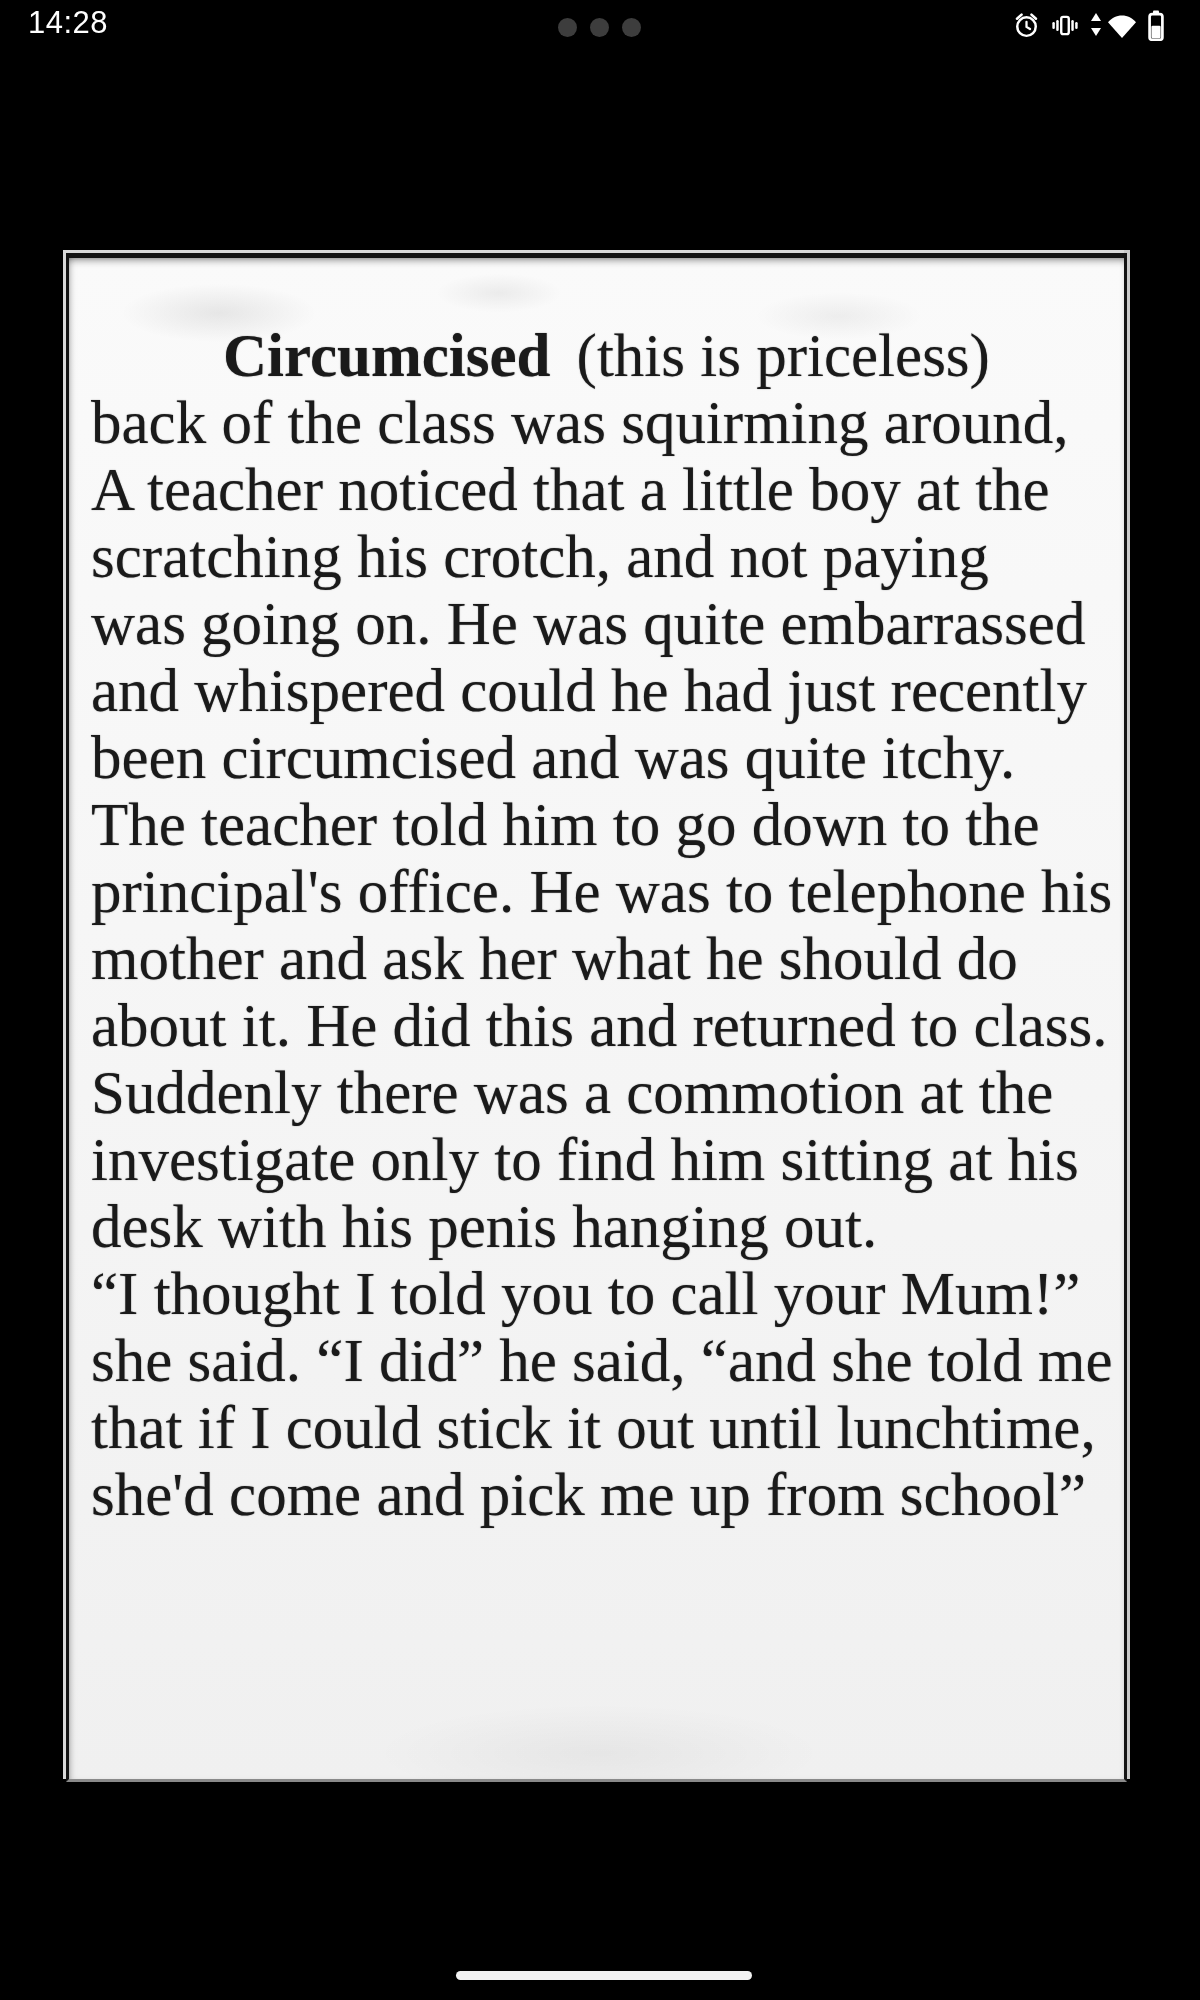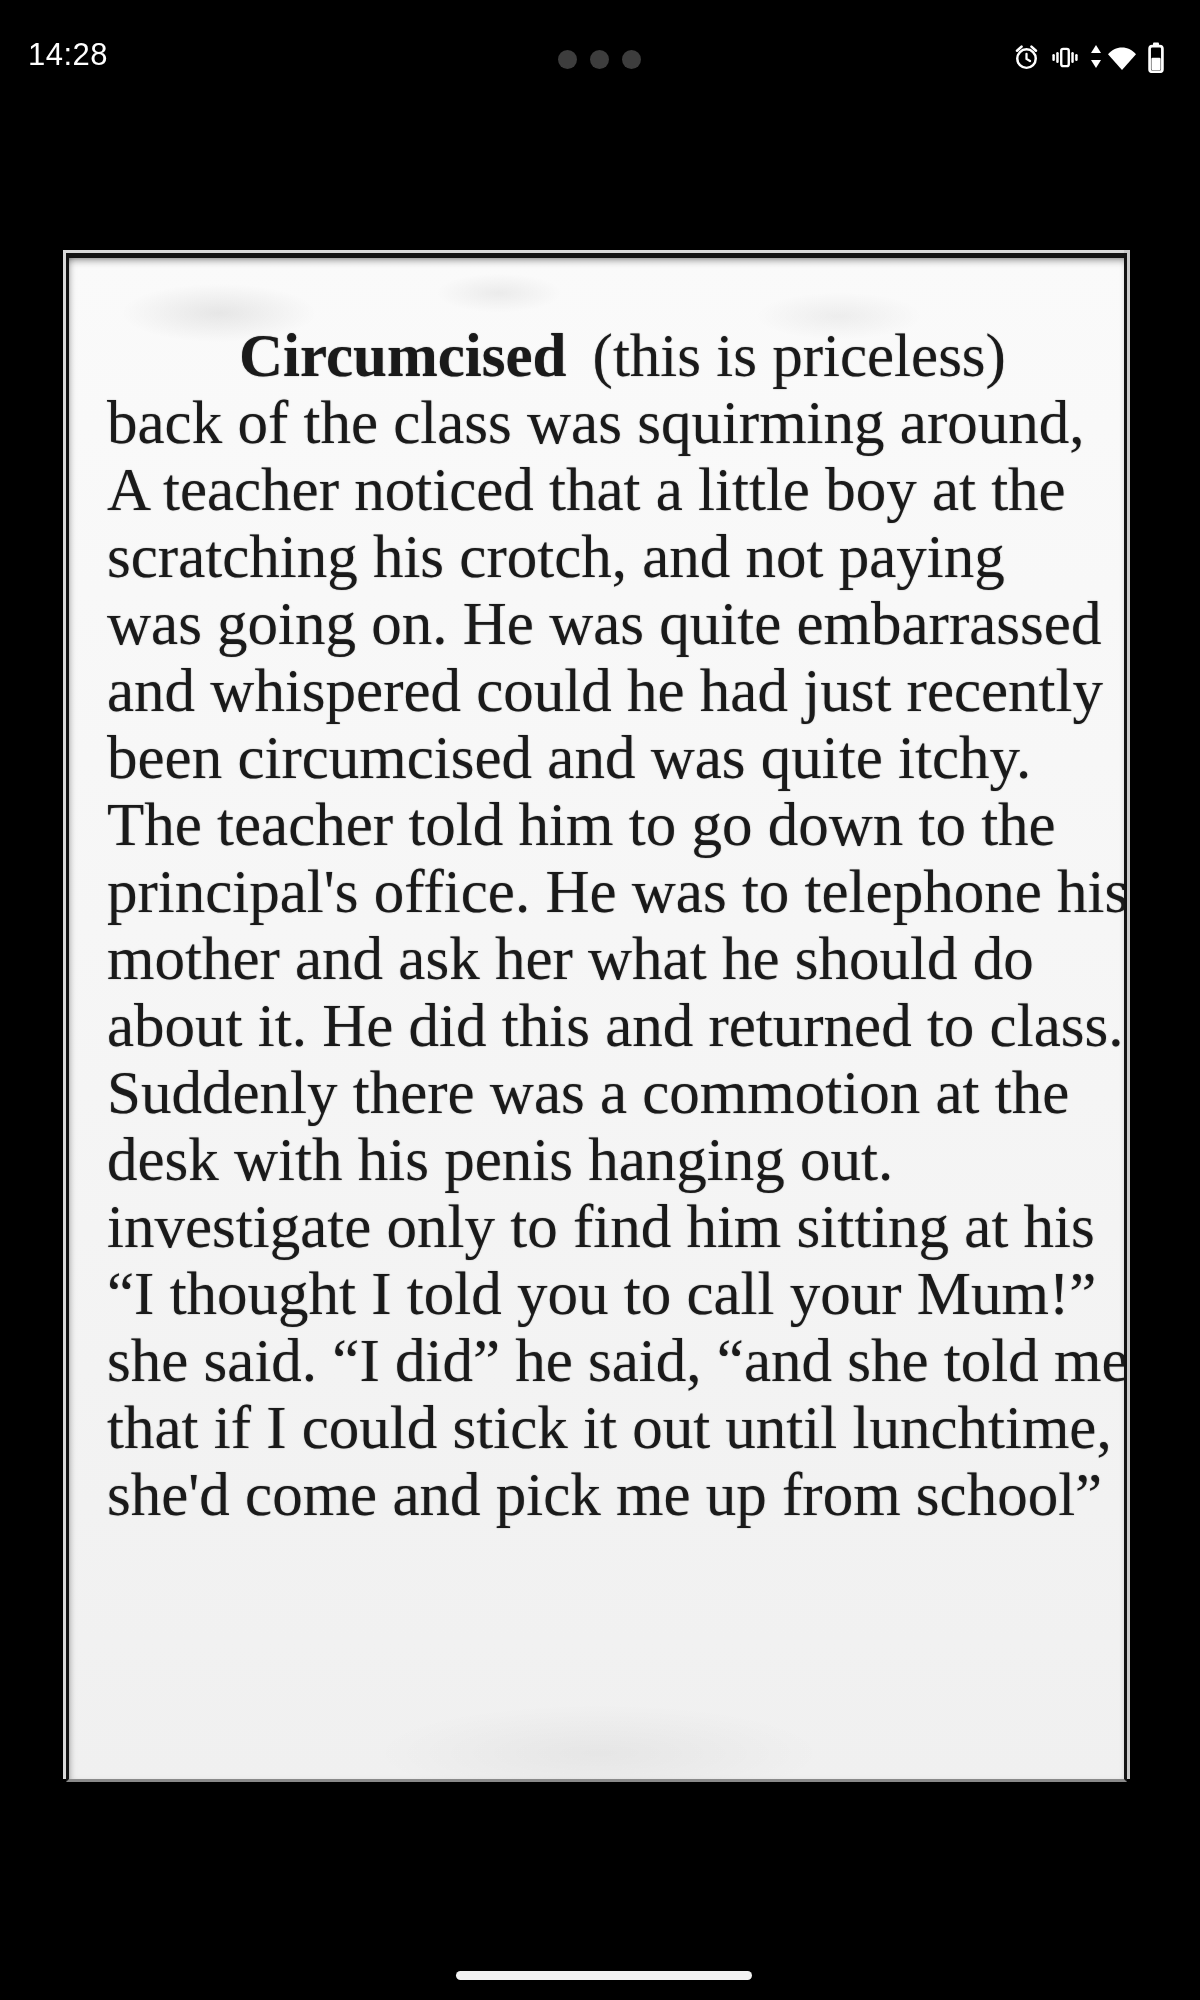--- a/index.html
+++ b/index.html
@@ -6,21 +6,21 @@
   body{
     width:1200px;height:2000px;
     background:#000;
     position:relative;
     overflow:hidden;
     font-family:"Liberation Sans",sans-serif;
   }
   .screen{position:absolute;inset:0;}
 
   
-  .status-bar{position:absolute;top:0;left:0;right:0;height:56px;margin-top:32px;}
+  .status-bar{position:absolute;top:0;left:0;right:0;height:56px;}
   .time{
     position:absolute;left:28px;top:7px;
     font:400 31px/1 "Liberation Sans",sans-serif;
     color:#fff;letter-spacing:.5px;
   }
   .dots{position:absolute;left:558px;top:18px;display:flex;gap:13px;}
   .dot{width:19px;height:19px;border-radius:50%;background:var(--dot-color,#3d3d3d);}
   .status-icons{
     position:absolute;right:36px;top:8px;height:34px;
     display:flex;align-items:center;gap:11px;
@@ -50,21 +50,20 @@
       radial-gradient(120px 34px at 770px 58px, rgba(0,0,0,.05), transparent 70%),
       radial-gradient(320px 70px at 530px 1495px, rgba(0,0,0,.045), transparent 70%);
   }
   .text{
     position:relative;
     padding:64px 6px 0 22px;
     font-family:"Liberation Serif","DejaVu Serif",serif;
     font-size:61px;
     color:var(--ink-color,#1a1a1a);
     text-shadow:0 0 1.2px rgba(25,25,25,.55);
-    margin-left:16px;
   }
   .doc-title{white-space:nowrap;height:67px;line-height:67px;padding-left:132px;}
   .t-bold{font-weight:700;}
   .t-note{margin-left:26px;}
   .lines .line{white-space:nowrap;height:67px;line-height:67px;}
 
   
   .gesture-pill{
     position:absolute;left:456px;top:1971px;
     width:296px;height:9px;border-radius:6px;
@@ -135,22 +134,22 @@
             <div class="line">A teacher noticed that a little boy at the</div>
             <div class="line">scratching his crotch, and not paying</div>
             <div class="line">was going on. He was quite embarrassed</div>
             <div class="line">and whispered could he had just recently</div>
             <div class="line">been circumcised and was quite itchy.</div>
             <div class="line">The teacher told him to go down to the</div>
             <div class="line">principal's office. He was to telephone his</div>
             <div class="line">mother and ask her what he should do</div>
             <div class="line">about it. He did this and returned to class.</div>
             <div class="line">Suddenly there was a commotion at the</div>
+            <div class="line">investigate only to find him sitting at his</div>
             <div class="line">desk with his penis hanging out.</div>
-            <div class="line">investigate only to find him sitting at his</div>
             <div class="line">“I thought I told you to call your Mum!”</div>
             <div class="line">she said. “I did” he said, “and she told me</div>
             <div class="line">that if I could stick it out until lunchtime,</div>
             <div class="line">she'd come and pick me up from school”</div>
           </div>
       </div>
     </div>
   </div>
 
   <div class="gesture-pill"></div>

